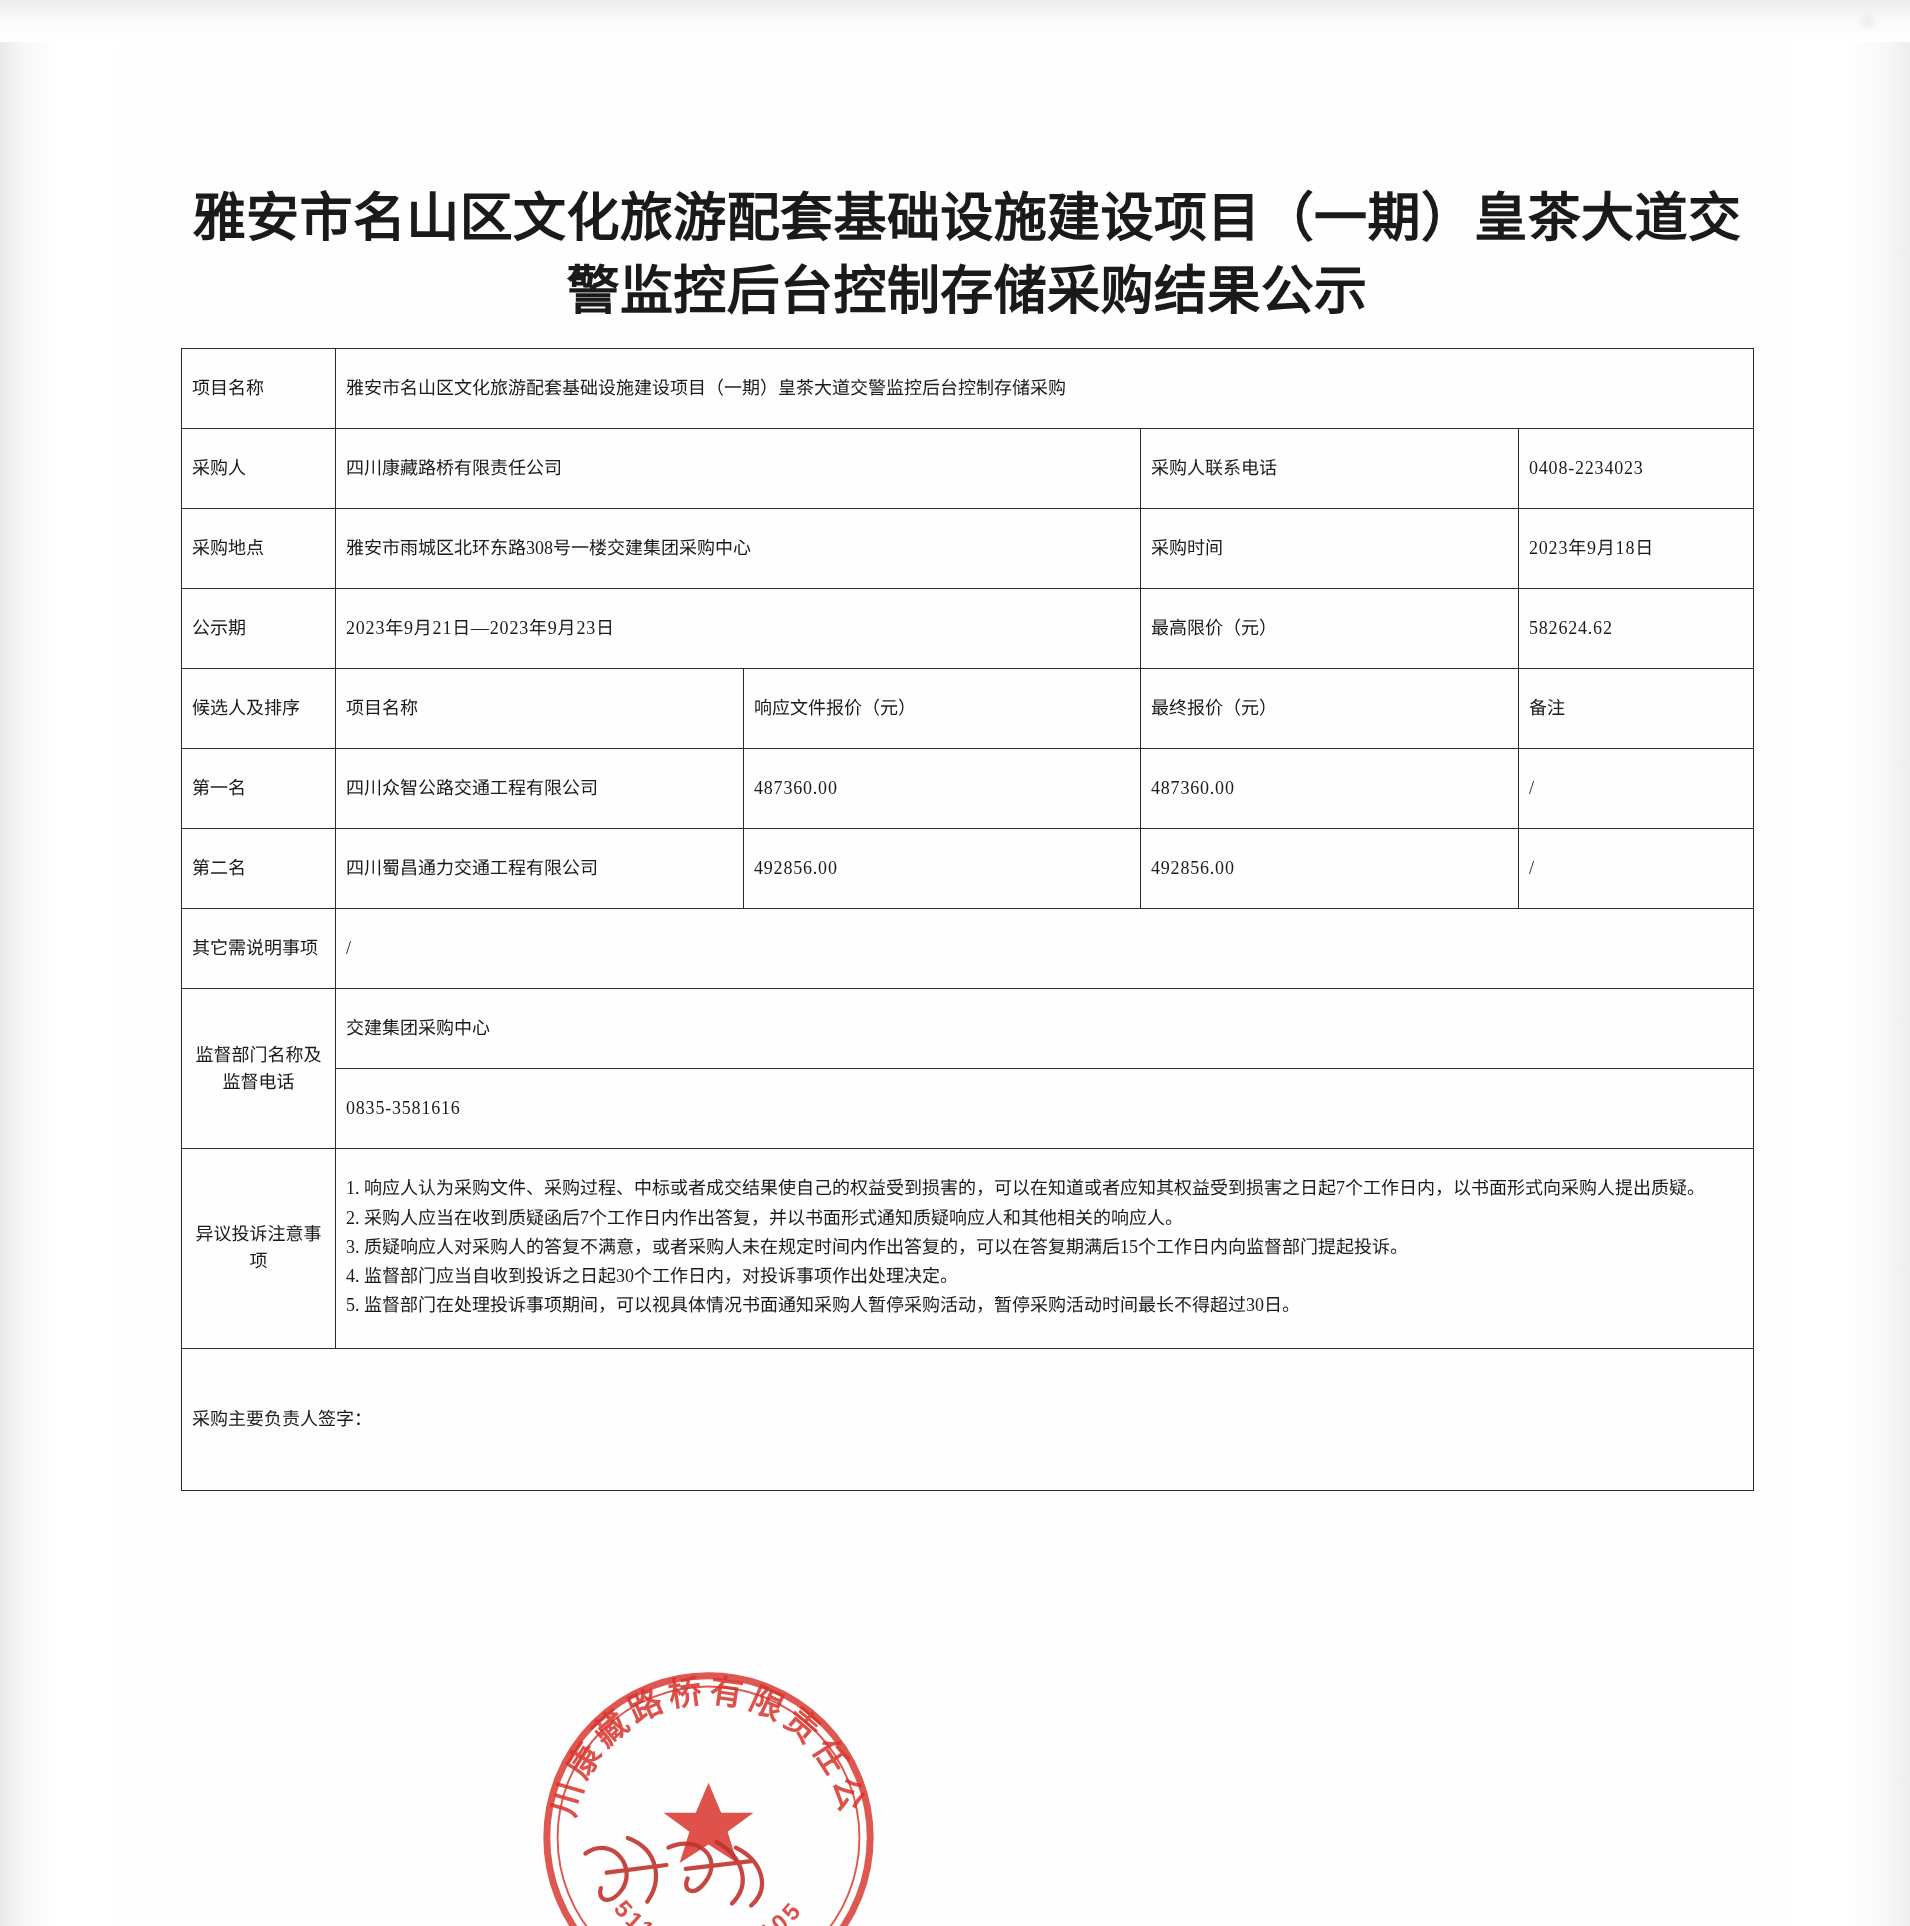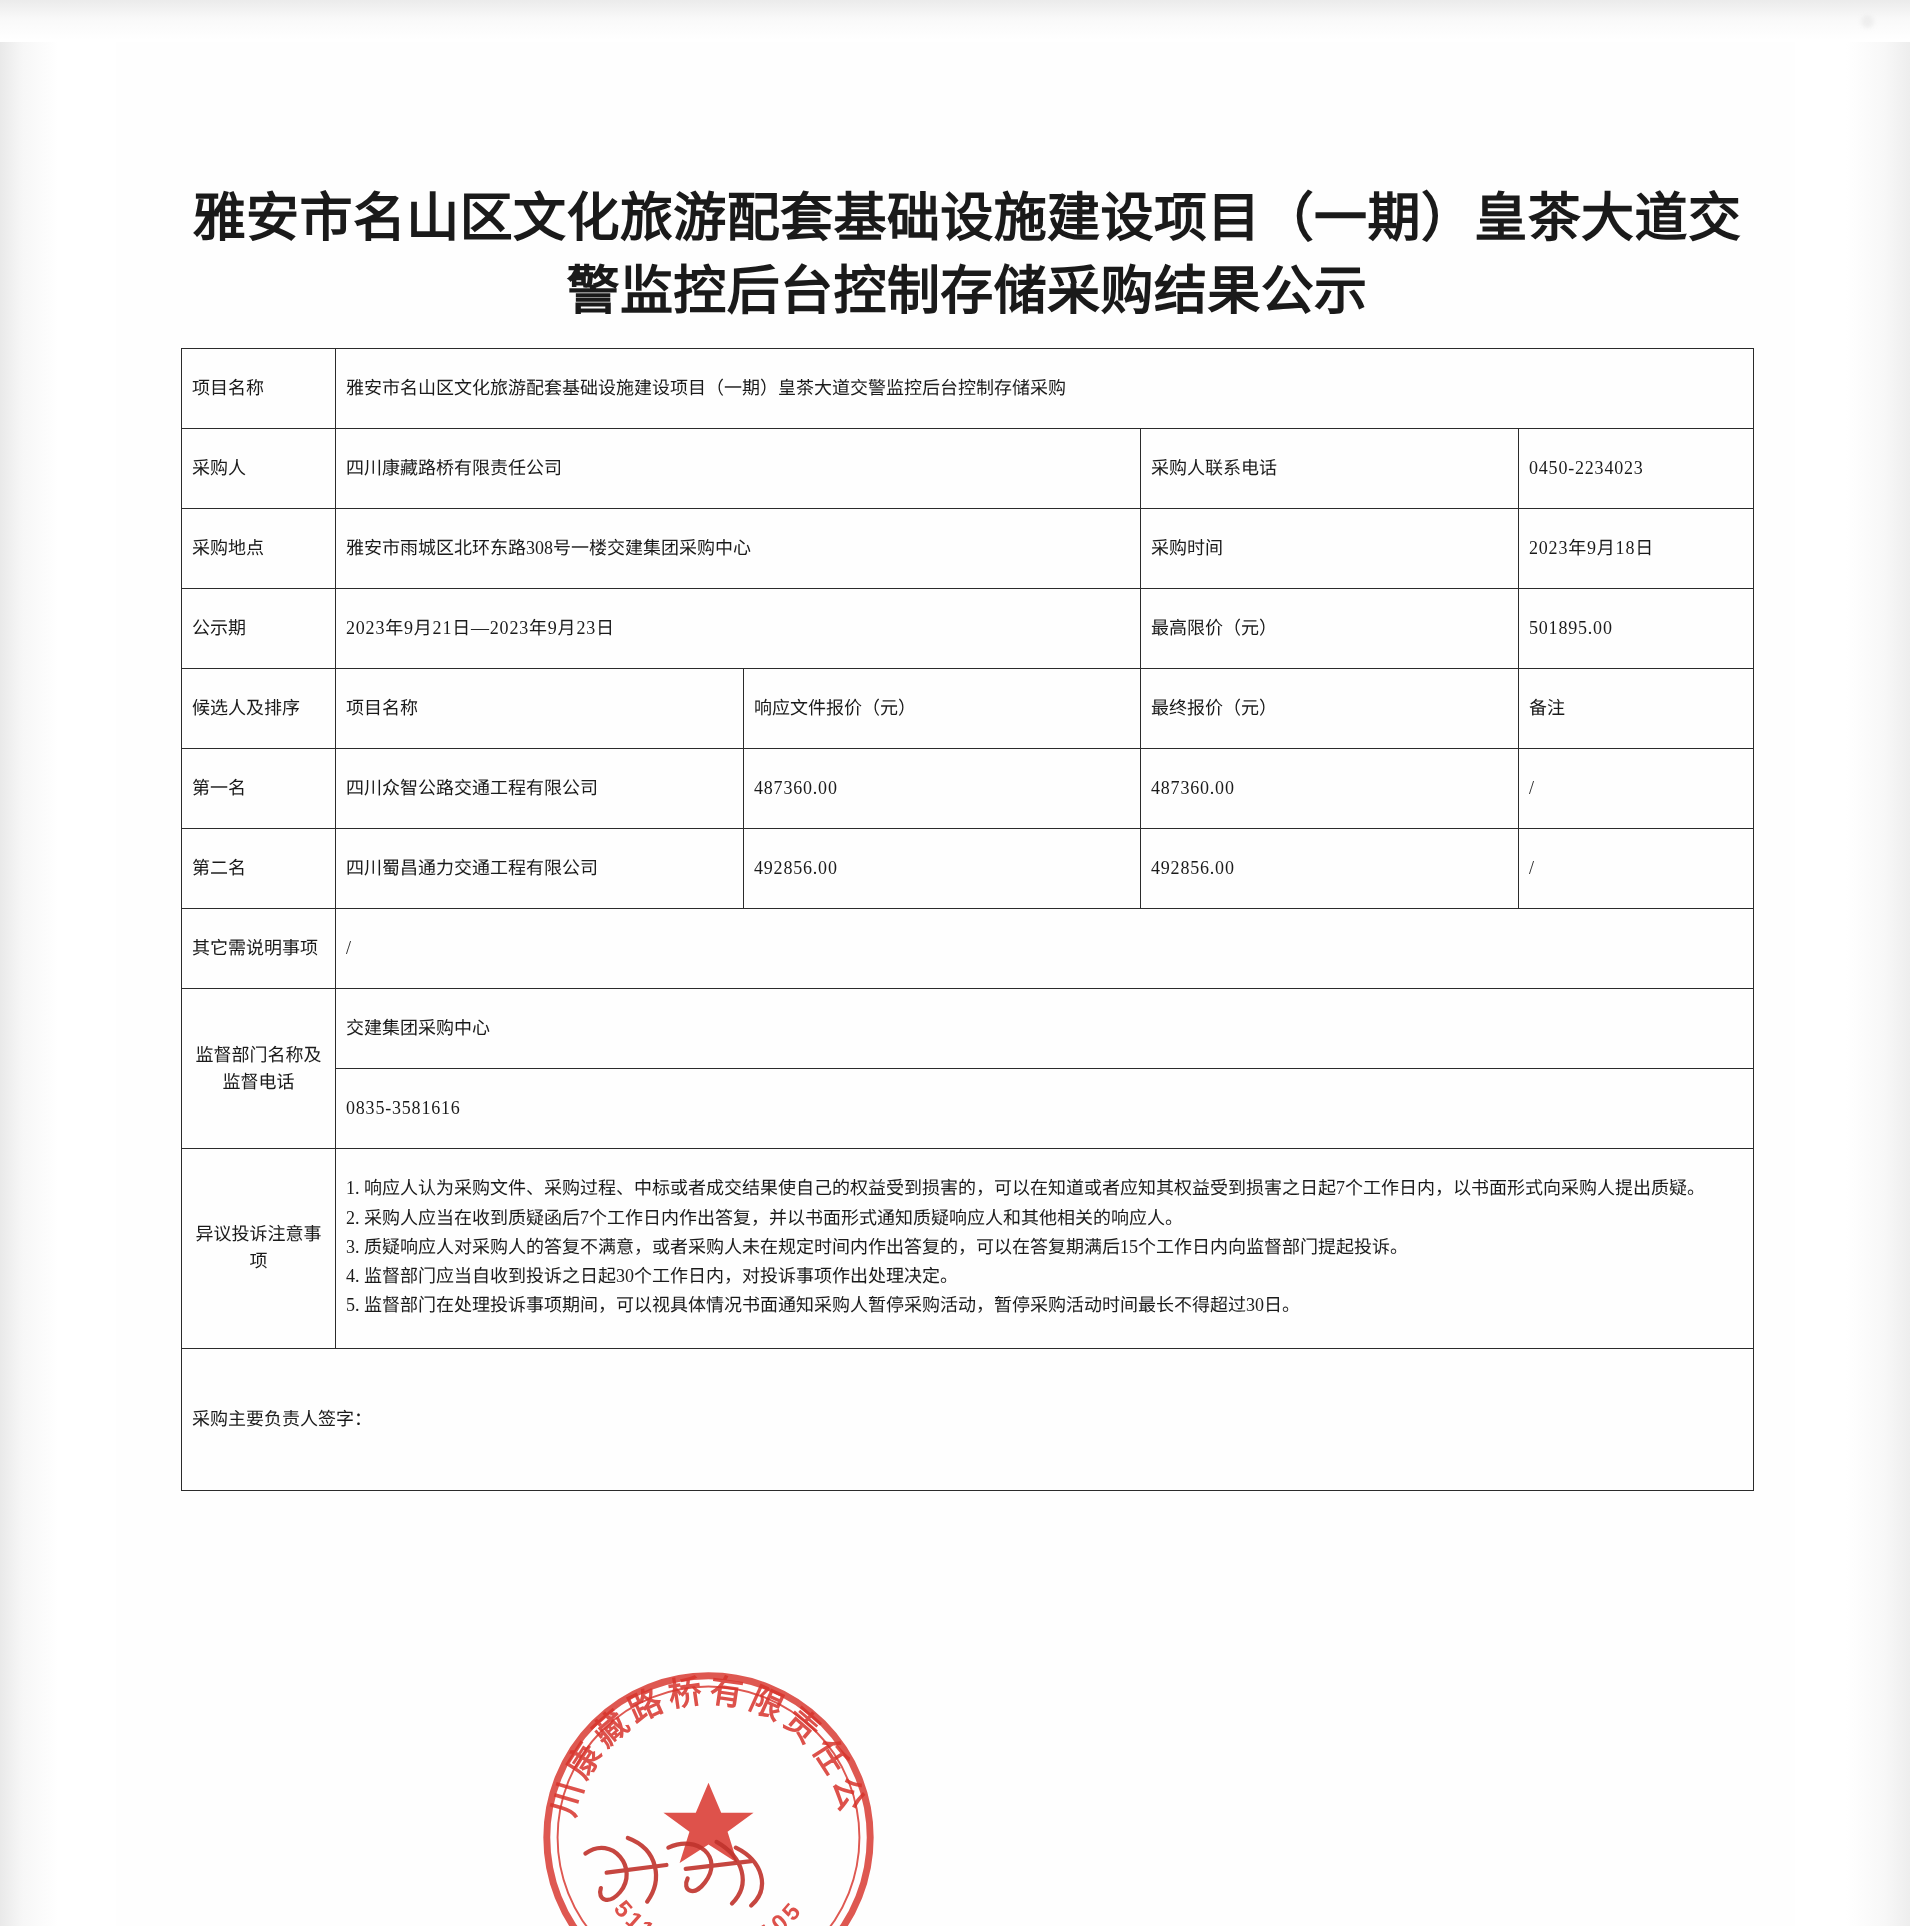--- a/index.html
+++ b/index.html
@@ -153,35 +153,35 @@
 
         <tr>
           <td class="c-label">项目名称</td>
           <td class="c-left" colspan="4">雅安市名山区文化旅游配套基础设施建设项目（一期）皇茶大道交警监控后台控制存储采购</td>
         </tr>
 
         <tr>
           <td class="c-label">采购人</td>
           <td class="c-left" colspan="2">四川康藏路桥有限责任公司</td>
           <td class="c-center">采购人联系电话</td>
-          <td class="c-center num">0450-2234023</td>
+          <td class="c-center num">0408-2234023</td>
         </tr>
 
         <tr>
           <td class="c-label">采购地点</td>
           <td class="c-left" colspan="2">雅安市雨城区北环东路308号一楼交建集团采购中心</td>
           <td class="c-center">采购时间</td>
           <td class="c-center num">2023年9月18日</td>
         </tr>
 
         <tr>
           <td class="c-label">公示期</td>
           <td class="c-center num" colspan="2">2023年9月21日—2023年9月23日</td>
           <td class="c-center">最高限价（元）</td>
-          <td class="c-center num">501895.00</td>
+          <td class="c-center num">582624.62</td>
         </tr>
 
         <tr>
           <td class="label-wrap">候选人及排序</td>
           <td class="c-center">项目名称</td>
           <td class="c-center">响应文件报价（元）</td>
           <td class="c-center">最终报价（元）</td>
           <td class="c-center">备注</td>
         </tr>
 

